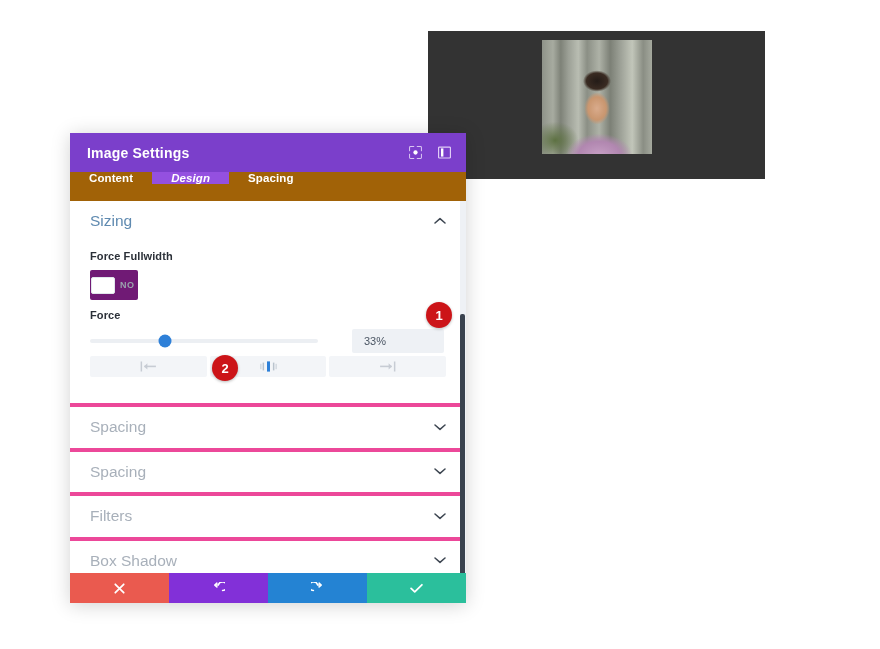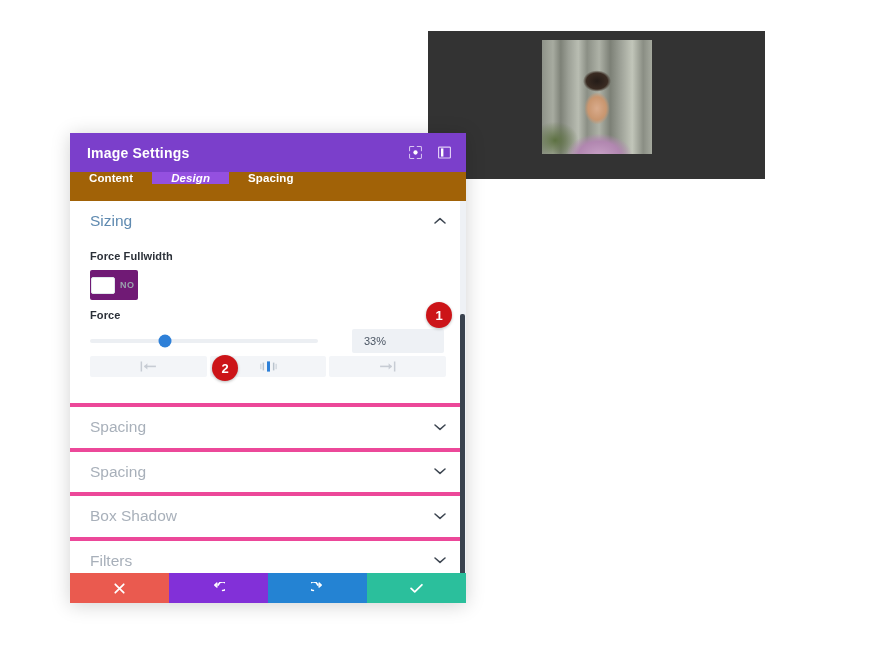--- a/index.html
+++ b/index.html
@@ -451,29 +451,29 @@
       </div>
       <div class="section-collapsed">
         <span class="section-title-closed">Spacing</span>
         <span class="chev-closed">
           <svg width="12" height="8" viewBox="0 0 12 8">
             <path d="M1 2 L6 6.4 L11 2" fill="none" stroke="#3d4651" stroke-width="1.5" stroke-linecap="round" stroke-linejoin="round"></path>
           </svg>
         </span>
       </div>
       <div class="section-collapsed">
-        <span class="section-title-closed">Box Shadow</span>
+        <span class="section-title-closed">Filters</span>
         <span class="chev-closed">
           <svg width="12" height="8" viewBox="0 0 12 8">
             <path d="M1 2 L6 6.4 L11 2" fill="none" stroke="#3d4651" stroke-width="1.5" stroke-linecap="round" stroke-linejoin="round"></path>
           </svg>
         </span>
       </div>
       <div class="section-collapsed">
-        <span class="section-title-closed">Filters</span>
+        <span class="section-title-closed">Box Shadow</span>
         <span class="chev-closed">
           <svg width="12" height="8" viewBox="0 0 12 8">
             <path d="M1 2 L6 6.4 L11 2" fill="none" stroke="#3d4651" stroke-width="1.5" stroke-linecap="round" stroke-linejoin="round"></path>
           </svg>
         </span>
       </div>
 
     </div>
   </div>
 

